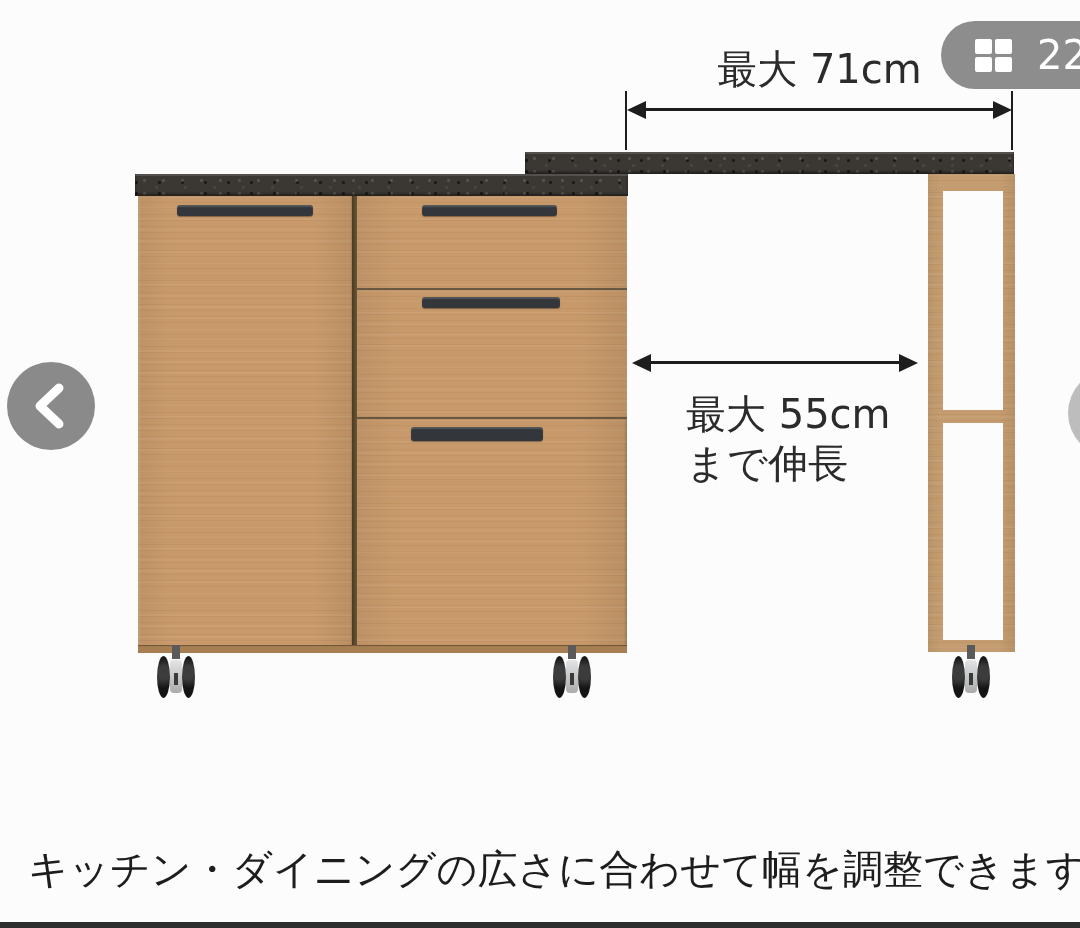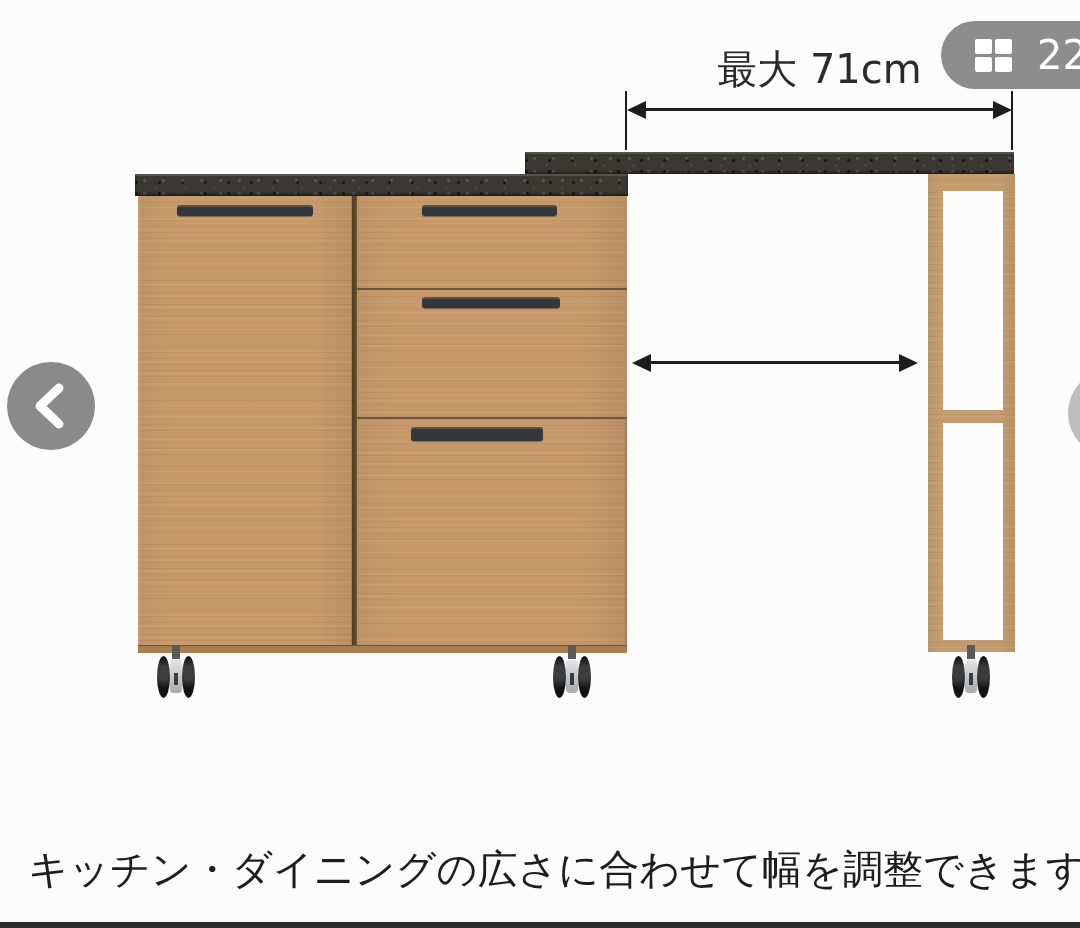--- a/index.html
+++ b/index.html
@@ -127,20 +127,24 @@
   <div class="abs tick" style="left:625px;top:91px;height:59px;"></div>
   <div class="abs tick" style="left:1011px;top:91px;height:59px;"></div>
   <div class="abs dim-line" style="left:643px;top:108px;width:352px;"></div>
   <div class="abs ah ah-l" style="left:627px;top:101px;"></div>
   <div class="abs ah ah-r" style="left:993px;top:101px;"></div>
 
   <div class="abs dim-line" style="left:649px;top:361px;width:252px;"></div>
   <div class="abs ah ah-l" style="left:632px;top:354px;"></div>
   <div class="abs ah ah-r" style="left:899px;top:354px;"></div>
 
+  <div class="abs dim-text" style="left:686px;top:390px;line-height:49px;">
+    <div>最大 55cm</div>
+    <div>まで伸長</div>
+  </div>
 
   <div class="abs caption" style="left:28px;top:842px;">キッチン・ダイニングの広さに合わせて幅を調整できます。</div>
 
   <div class="abs badge" style="left:941px;top:21px;width:170px;">
     <span class="grid-icon">
       <i class="q1"></i>
         <i class="q2"></i>
         <i class="q3"></i>
         <i class="q4"></i>
     </span>

